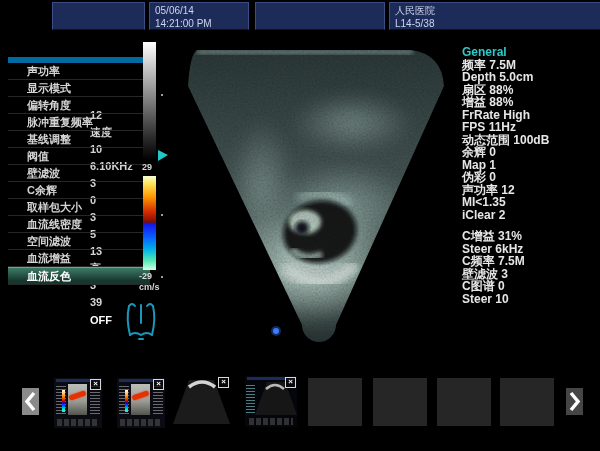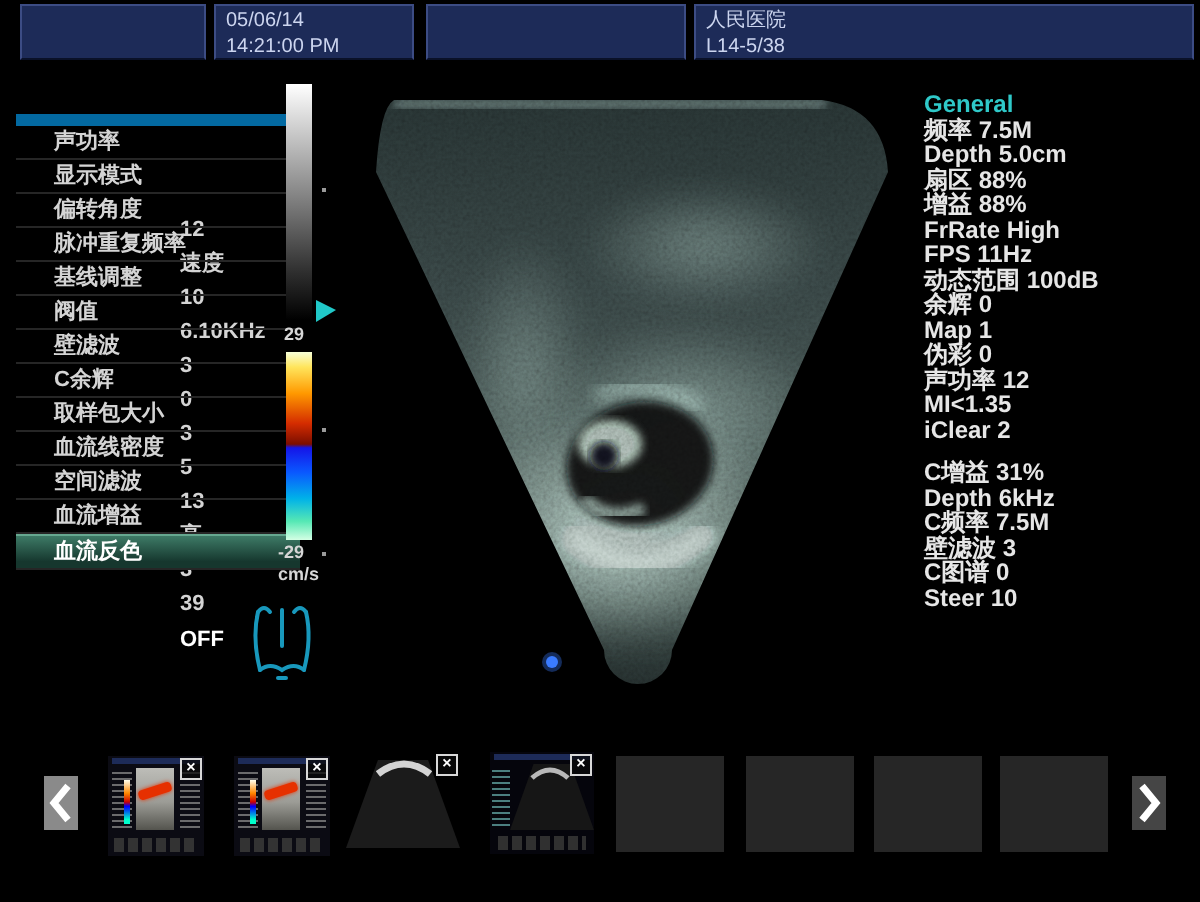--- a/index.html
+++ b/index.html
@@ -4,21 +4,21 @@
 <style>
   html,body{margin:0;padding:0;background:#000;}
   #screen{
     position:relative;width:600px;height:451px;background:#000;overflow:hidden;
     font-family:"Liberation Sans",sans-serif;color:#d8d8d8;
   }
   
   .tbox{
     position:absolute;top:2px;height:28px;background:#1d2b58;
     border:1px solid #3c4c84;border-bottom-color:#0a1128;box-sizing:border-box;
-    font-size:10px;line-height:13px;color:#ccd5ef;padding:1px 5px;white-space:nowrap;
+    font-size:10px;line-height:13px;color:#ccd5ef;padding:1px 5px;white-space:nowrap;margin-left:42px;
   }
   #tbox-a{left:10px;width:93px;}
   #tbox-b{left:107px;width:100px;}
   #tbox-c{left:213px;width:130px;}
   #tbox-d{left:347px;width:250px;}
   
   #param-menu{position:absolute;left:8px;top:57px;width:142px;border-top:6px solid #0369a1;}
   .srow{
     position:relative;height:16px;line-height:16px;font-size:11px;font-weight:bold;
     border-bottom:1px solid #262626;color:#d4d4d4;white-space:nowrap;
@@ -241,21 +241,21 @@
     <div>FPS 11Hz</div>
     <div>动态范围 100dB</div>
     <div>余辉 0</div>
     <div>Map 1</div>
     <div>伪彩 0</div>
     <div>声功率 12</div>
     <div>MI&lt;1.35</div>
     <div>iClear 2</div>
     <div class="gap"></div>
     <div>C增益 31%</div>
-    <div>Depth 6kHz</div>
+    <div>Steer 6kHz</div>
     <div>C频率 7.5M</div>
     <div>壁滤波 3</div>
     <div>C图谱 0</div>
     <div>Steer 10</div>
   </div>
 
   <div class="navbtn" id="prev-btn">
     <svg width="13" height="21" viewBox="0 0 13 21">
       <polyline points="10,2 3,10.5 10,19" stroke="#fff" stroke-width="3.5" fill="none"></polyline>
     </svg>

